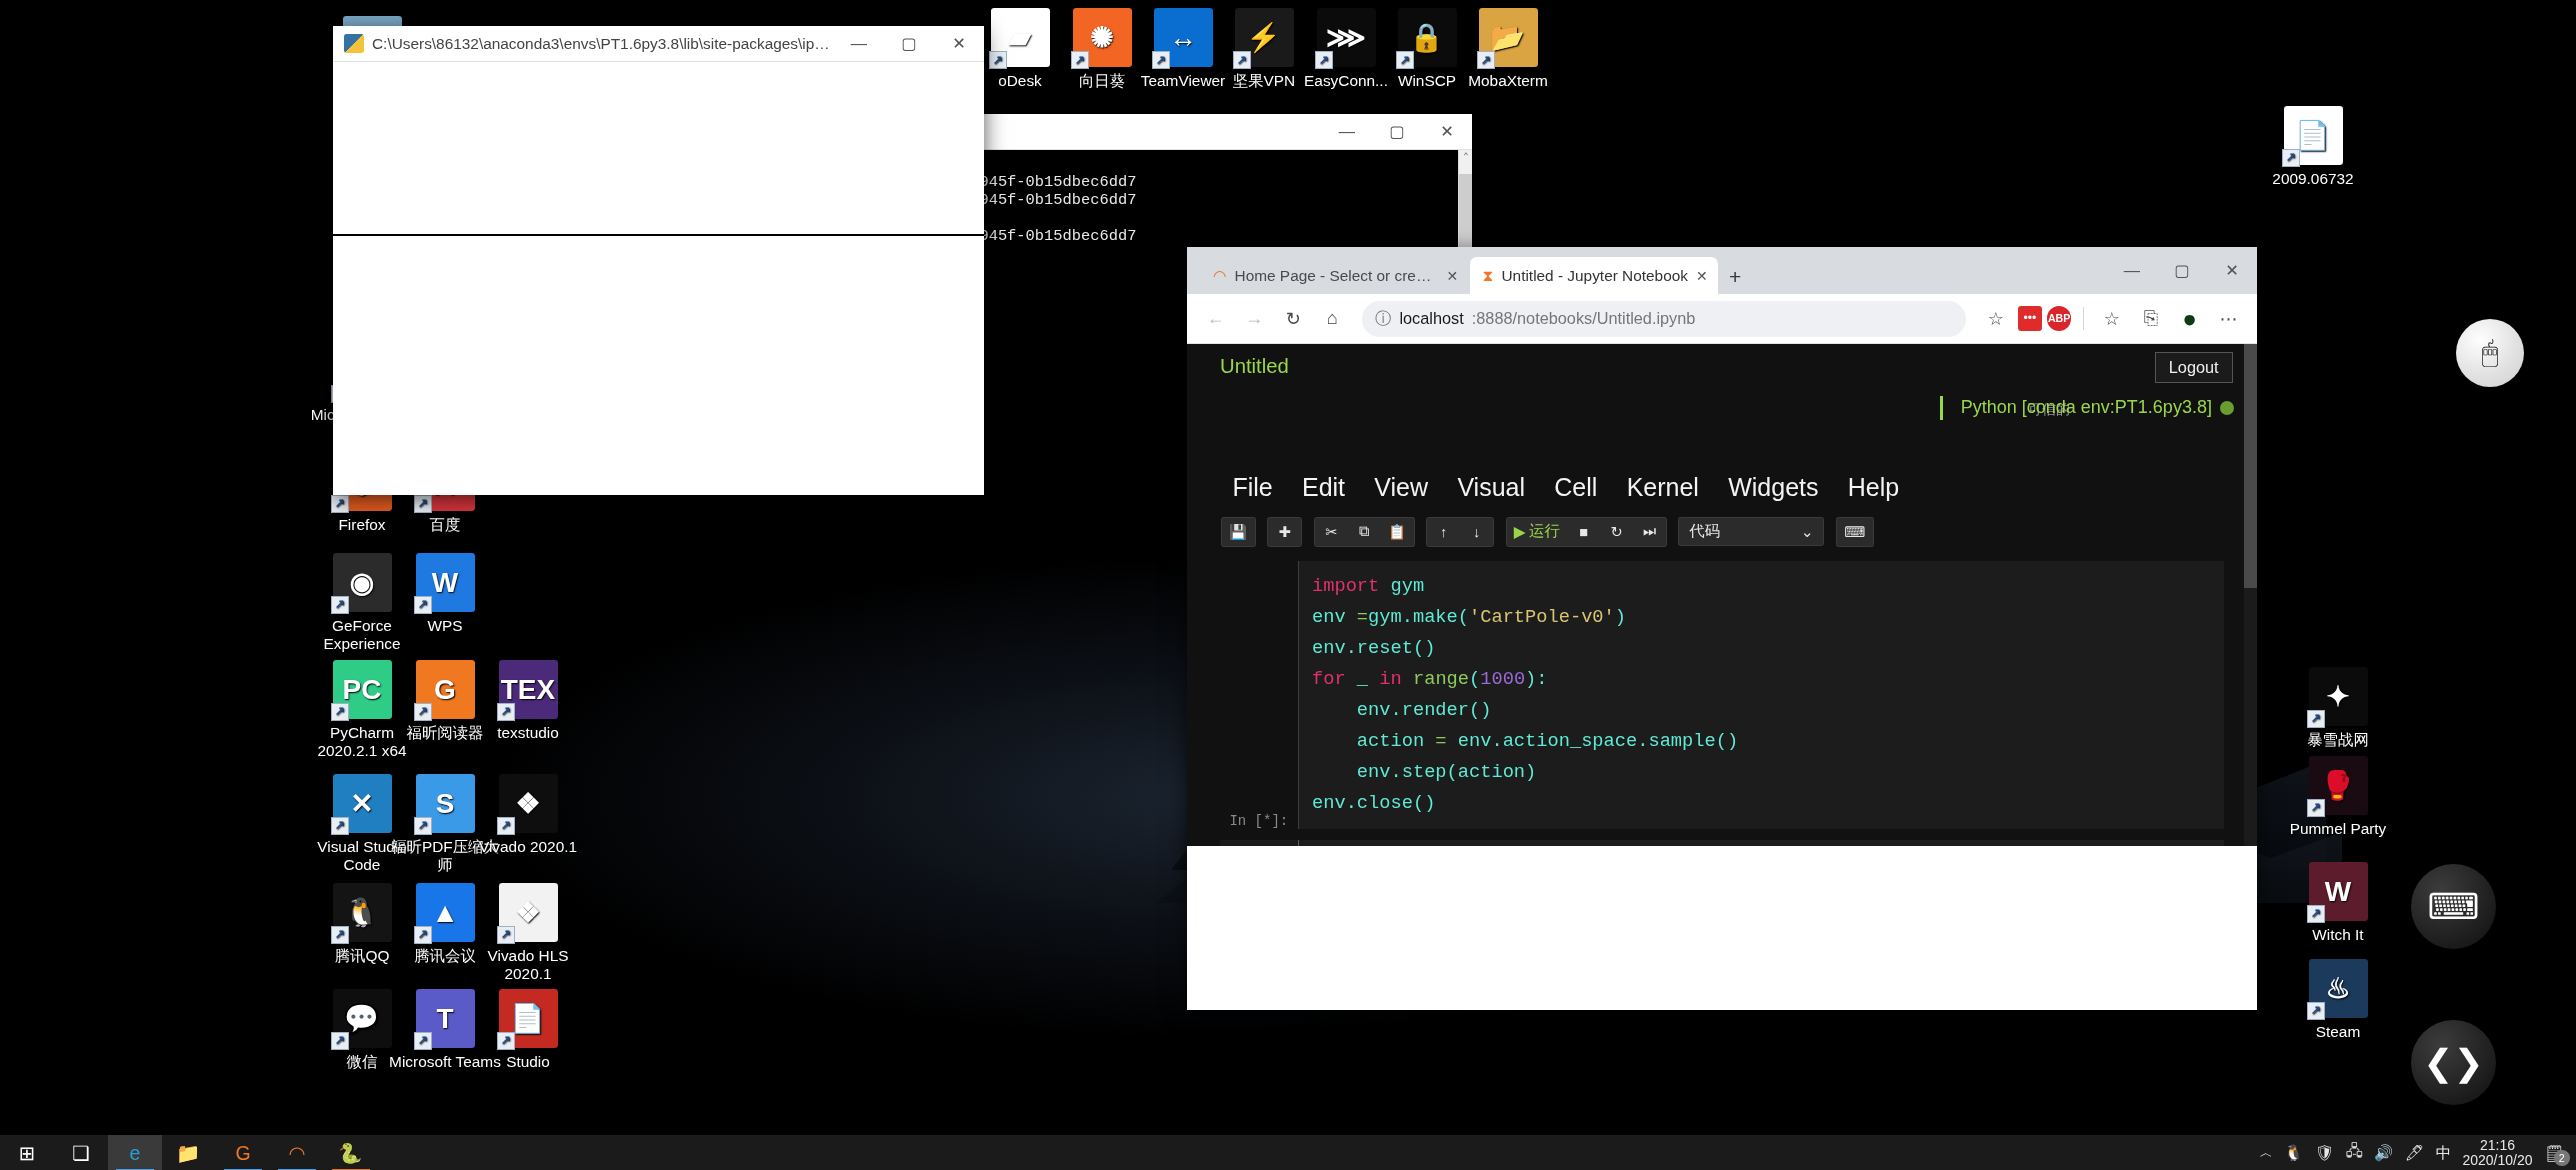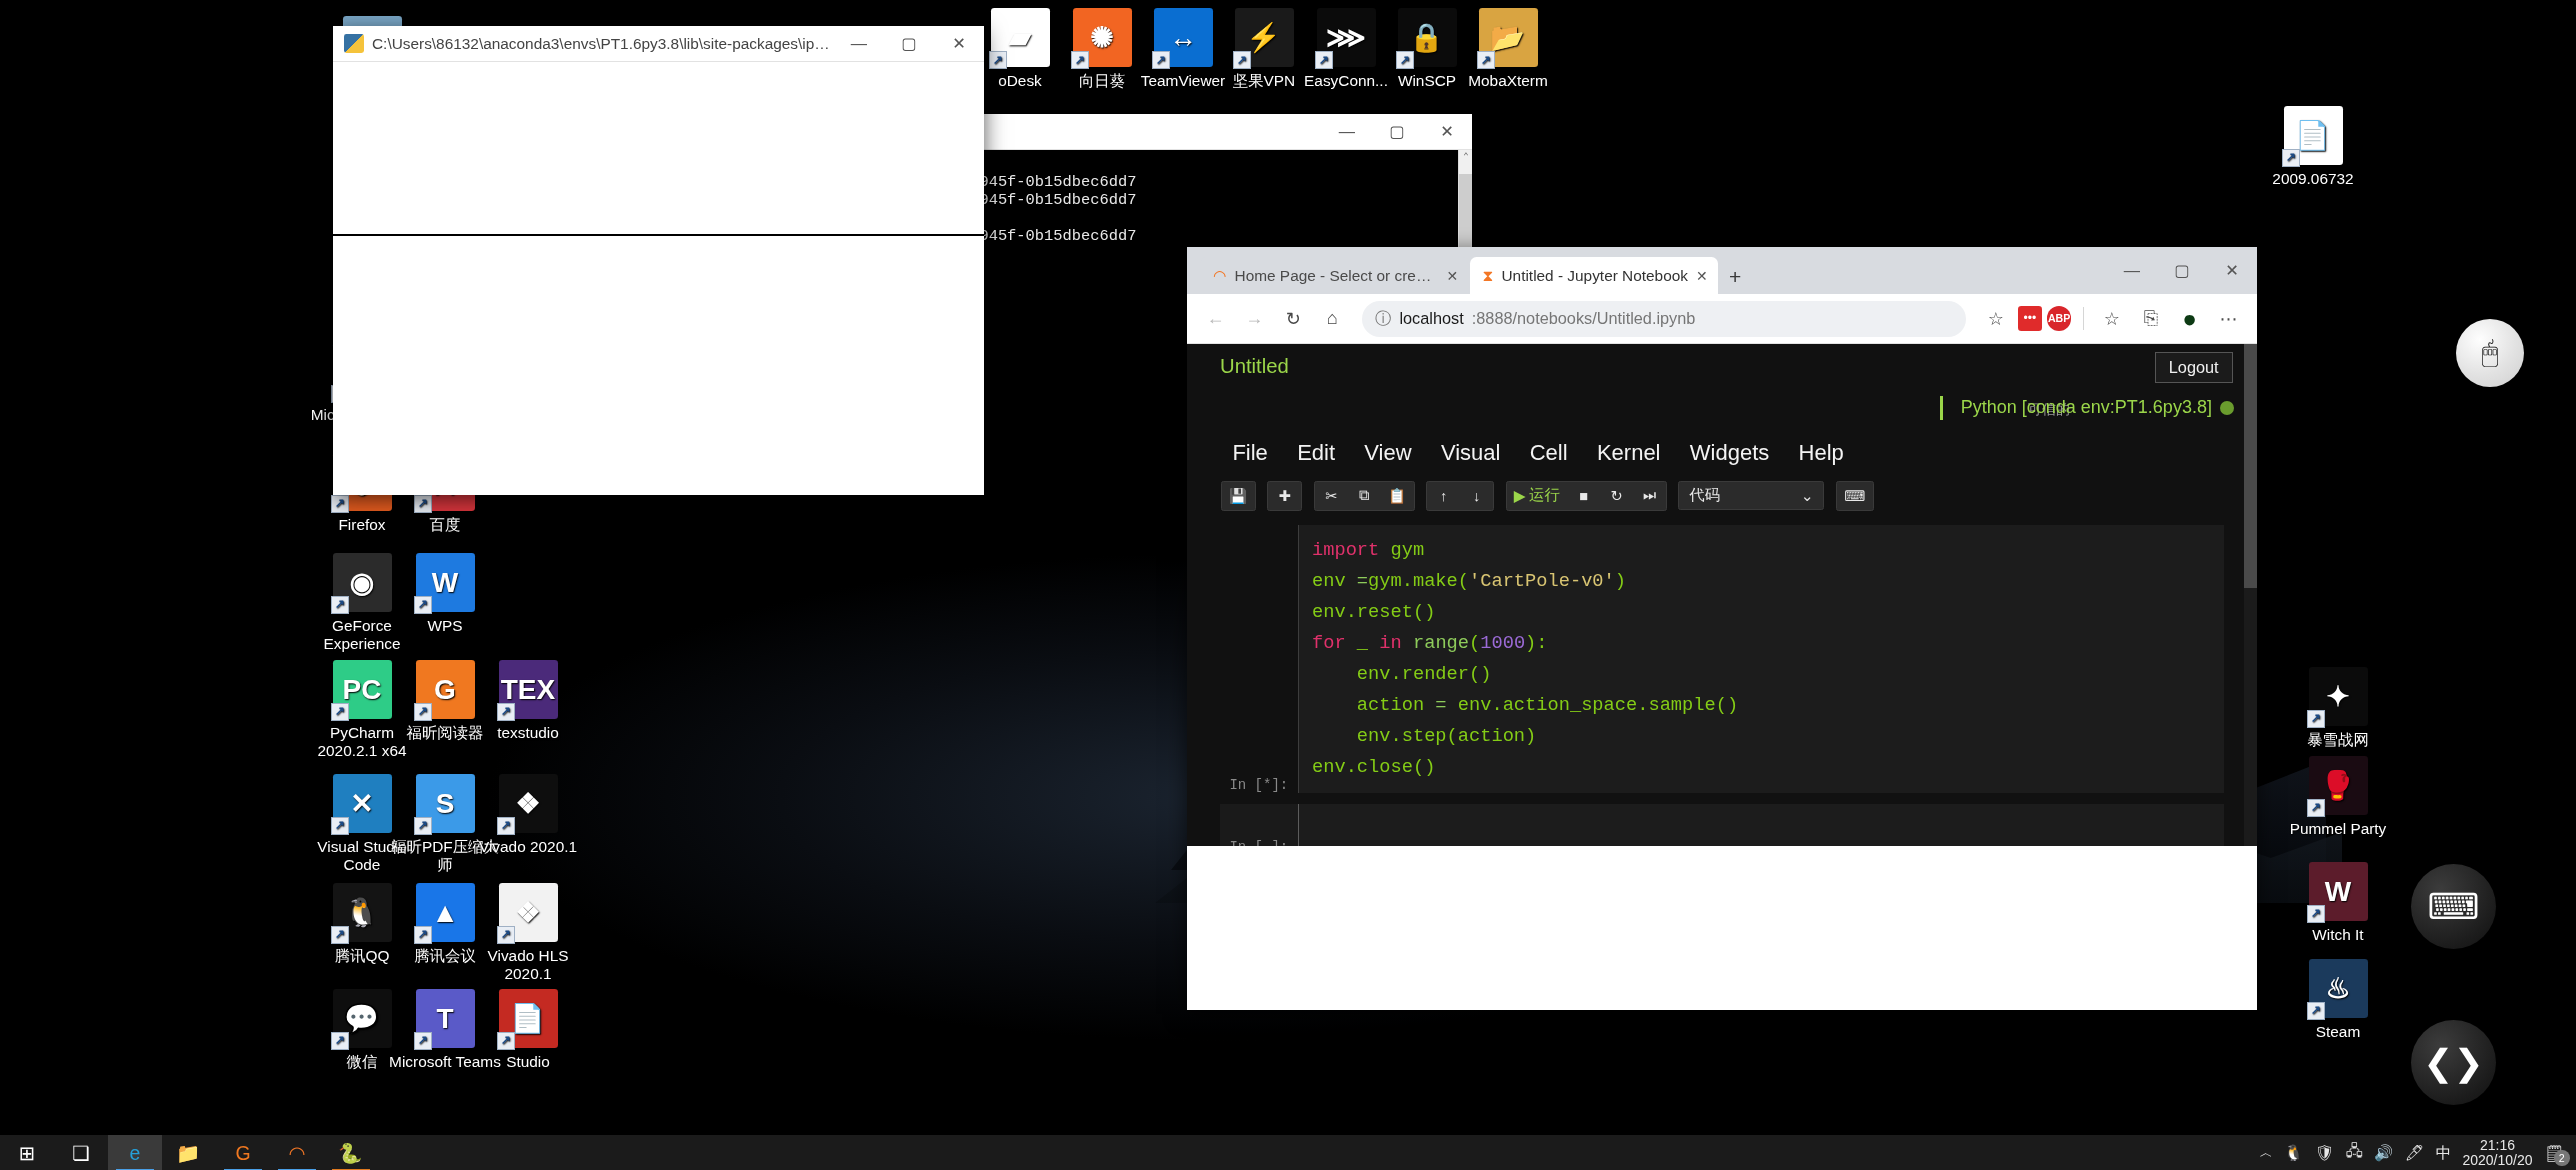--- a/index.html
+++ b/index.html
@@ -130,21 +130,21 @@
     border: 0.8px solid #555; color: #f0f0f0; font-size: 16.3px;
     padding: 4.9px 13px; background: #1b1b1b;
   }
   .jp-kernelbar { height: 33px; position: relative; }
   .jp-trusted { position: absolute; right: 187px; top: 6.5px; color: #9a9a9a; font-size: 14px; }
   .jp-kernelwrap { position: absolute; right: 23px; top: 1.6px; display: flex; align-items: center; gap: 8.1px; }
   .jp-kernelbar .bar { width: 2.4px; height: 24.4px; background: #9bd64a; margin-right: 9.8px; }
   .jp-kernel { color: #9bd64a; font-size: 18px; }
   .jp-kerneldot { width: 14px; height: 14px; border-radius: 50%; background: #6a9c2e; }
   .jp-menubar { display: flex; gap: 6.5px; padding: 9.8px 29px 8.1px 34px; }
-  .jp-menubar div { color: #f4f4f4; font-size: 22px; padding: 3.3px 11.4px; }
+  .jp-menubar div { color: #f4f4f4; font-size: 25px; padding: 3.3px 11.4px; margin-top: 33px; }
   .jp-toolbar { display: flex; align-items: center; gap: 0; padding: 3.3px 29px 6.5px 34px; }
   .jp-group { display: flex; background: #2b2b2b; border: 0.8px solid #3a3a3a; border-radius: 2.4px; margin-right: 11.4px; }
   .jp-btn {
     min-width: 33px; height: 28px; display: flex; align-items: center; justify-content: center;
     color: #e8e8e8; font-size: 14.6px; padding: 0 7.3px;
   }
   .jp-btn.run { color: #9bd64a; gap: 3.3px; font-size: 15.4px; }
   .jp-select {
     background: #2b2b2b; border: 0.8px solid #3a3a3a; color: #e8e8e8;
     height: 29px; width: 146px; display: flex; align-items: center; justify-content: space-between;
@@ -163,21 +163,21 @@
     font-size: 18.7px; line-height: 31px; color: #e6e6e6; white-space: pre;
     min-height: 39px;
   }
   .jp-cell.selected .jp-input { border-left: 1.6px solid #5c5c5c; }
   .jp-cell.selected { background: #1a1a1a; }
   .tok-kw { color: #e0316b; }
   .tok-str { color: #d8c472; }
   .tok-fn  { color: #8ecb5b; }
   .tok-num { color: #9b6ad6; }
   .tok-op  { color: #8ecb5b; }
-  .tok-plain { color: #84cc16; }
+  .tok-plain { color: #5eead4; }
   .jp-scrollbar { position: absolute; right: 0; top: 0; width: 13px; height: 100%; background: #1b1b1b; }
   .jp-scrollbar .thumb { position: absolute; top: 0; left: 0; width: 13px; height: 244px; background: #4a4a4a; }
   
   #taskbar {
     position: absolute; left: 0; bottom: 0; width: 2576px; height: 36px;
     background: #1b1b1b; display: flex; align-items: center;
   }
   .tk-btn { width: 54px; height: 36px; display: flex; align-items: center; justify-content: center; position: relative;}
   .tk-btn.active { background: #3a3a3a; }
   .tk-btn .under { position: absolute; bottom: 0; left: 8.1px; right: 8.1px; height: 2.4px; background: #4aa0e8; }

